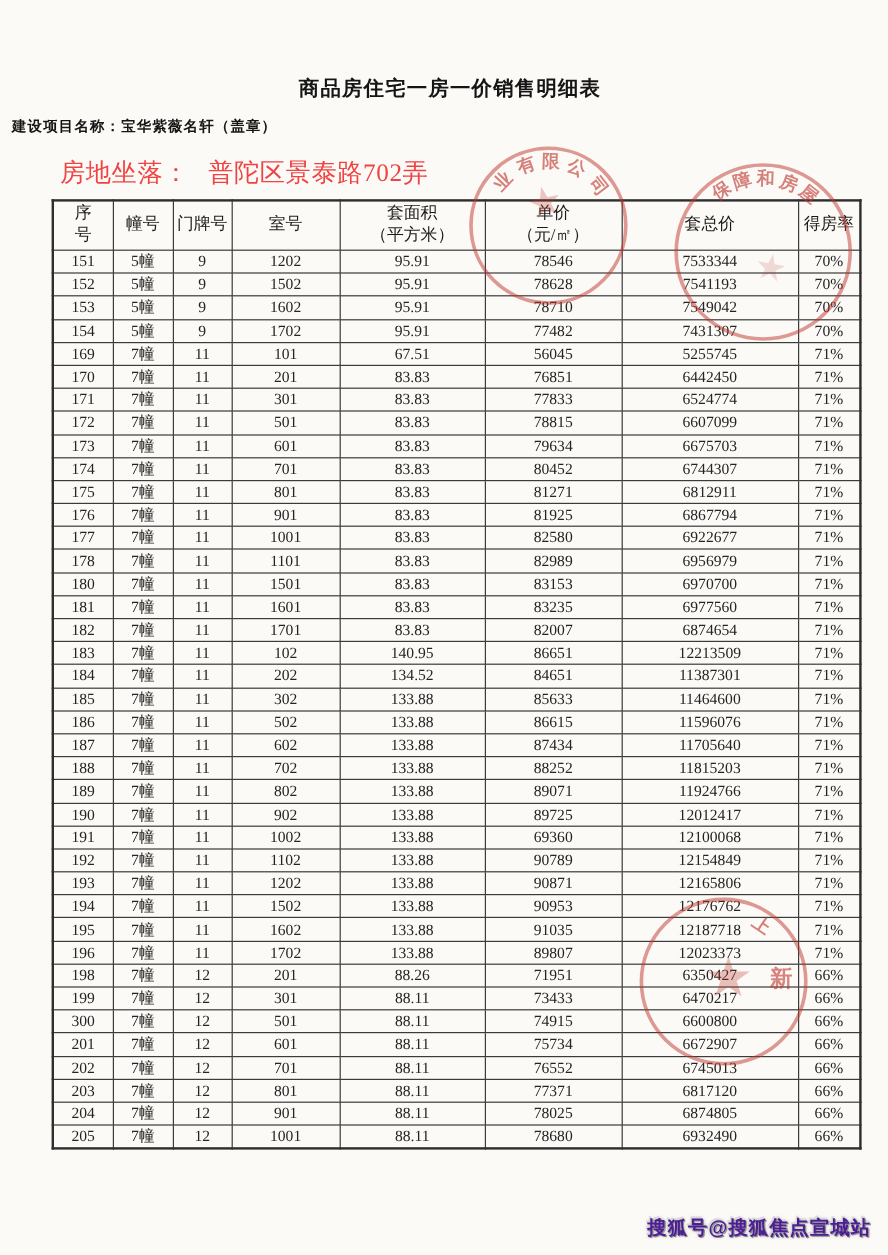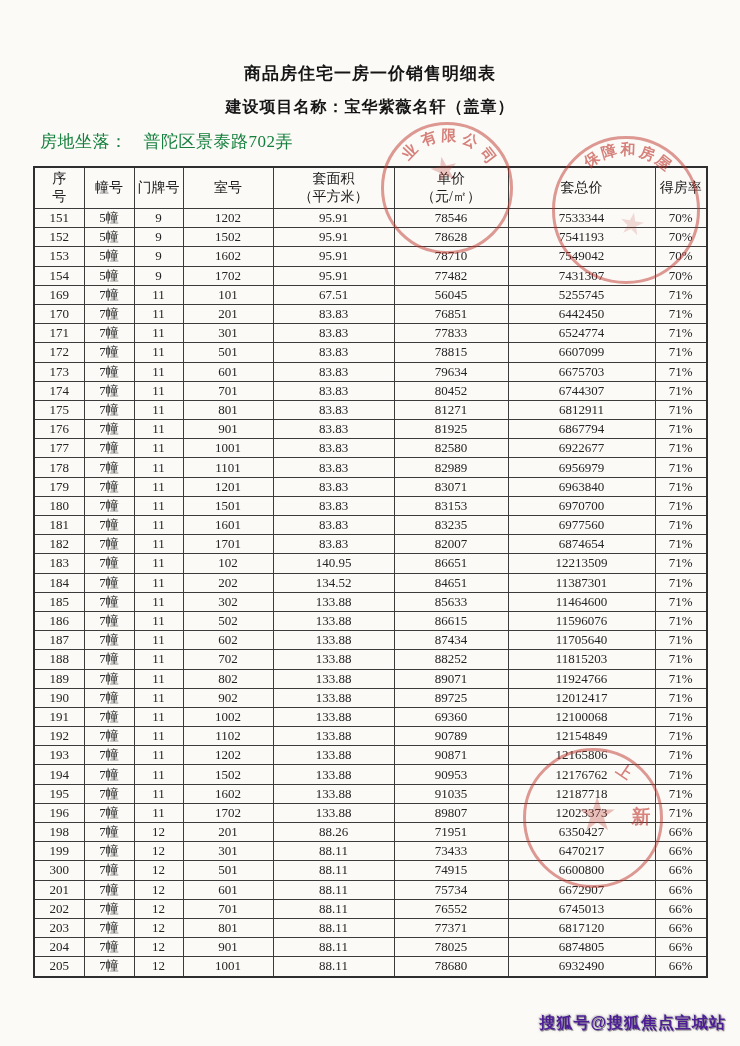--- a/index.html
+++ b/index.html
@@ -4,32 +4,32 @@
 <style>
   html,body{margin:0;padding:0;}
   body{
     width:740px;height:1046px;
     background:#fbfaf7;
     font-family:"Liberation Serif","DejaVu Serif",serif;
     color:#1e1e1e;
     position:relative;
     overflow:hidden;
   }
-  .page{position:absolute;inset:0;}
+  .page{position:absolute;inset:0;margin-left:10px;}
   .title{
     position:absolute;top:62px;left:0;width:100%;
     text-align:center;font-size:17px;font-weight:bold;letter-spacing:1px;color:#151515;
   }
   .subtitle{
     position:absolute;top:97px;left:0;width:100%;
-    text-align:center;font-size:16px;font-weight:bold;letter-spacing:1px;color:#151515;
+    text-align:left;font-size:12px;font-weight:bold;letter-spacing:1px;color:#151515;
   }
   .address{
     position:absolute;top:130px;left:40px;
-    font-size:17px;color:#15803d;letter-spacing:.5px;
+    font-size:21px;color:#ef4444;letter-spacing:.5px;
   }
   .address .val{margin-left:16px;}
   table.price{
     position:absolute;left:33px;top:166px;width:673px;
     border-collapse:collapse;table-layout:fixed;
     border:2px solid #2e2e2e;
     background:transparent;
   }
   table.price th, table.price td{
     border:1px solid #3b3b3b;
@@ -232,30 +232,20 @@
           <td>71%</td>
         </tr>
         <tr>
           <td>178</td>
           <td>7幢</td>
           <td>11</td>
           <td>1101</td>
           <td>83.83</td>
           <td>82989</td>
           <td>6956979</td>
-          <td>71%</td>
-        </tr>
-        <tr>
-          <td>179</td>
-          <td>7幢</td>
-          <td>11</td>
-          <td>1201</td>
-          <td>83.83</td>
-          <td>83071</td>
-          <td>6963840</td>
           <td>71%</td>
         </tr>
         <tr>
           <td>180</td>
           <td>7幢</td>
           <td>11</td>
           <td>1501</td>
           <td>83.83</td>
           <td>83153</td>
           <td>6970700</td>

